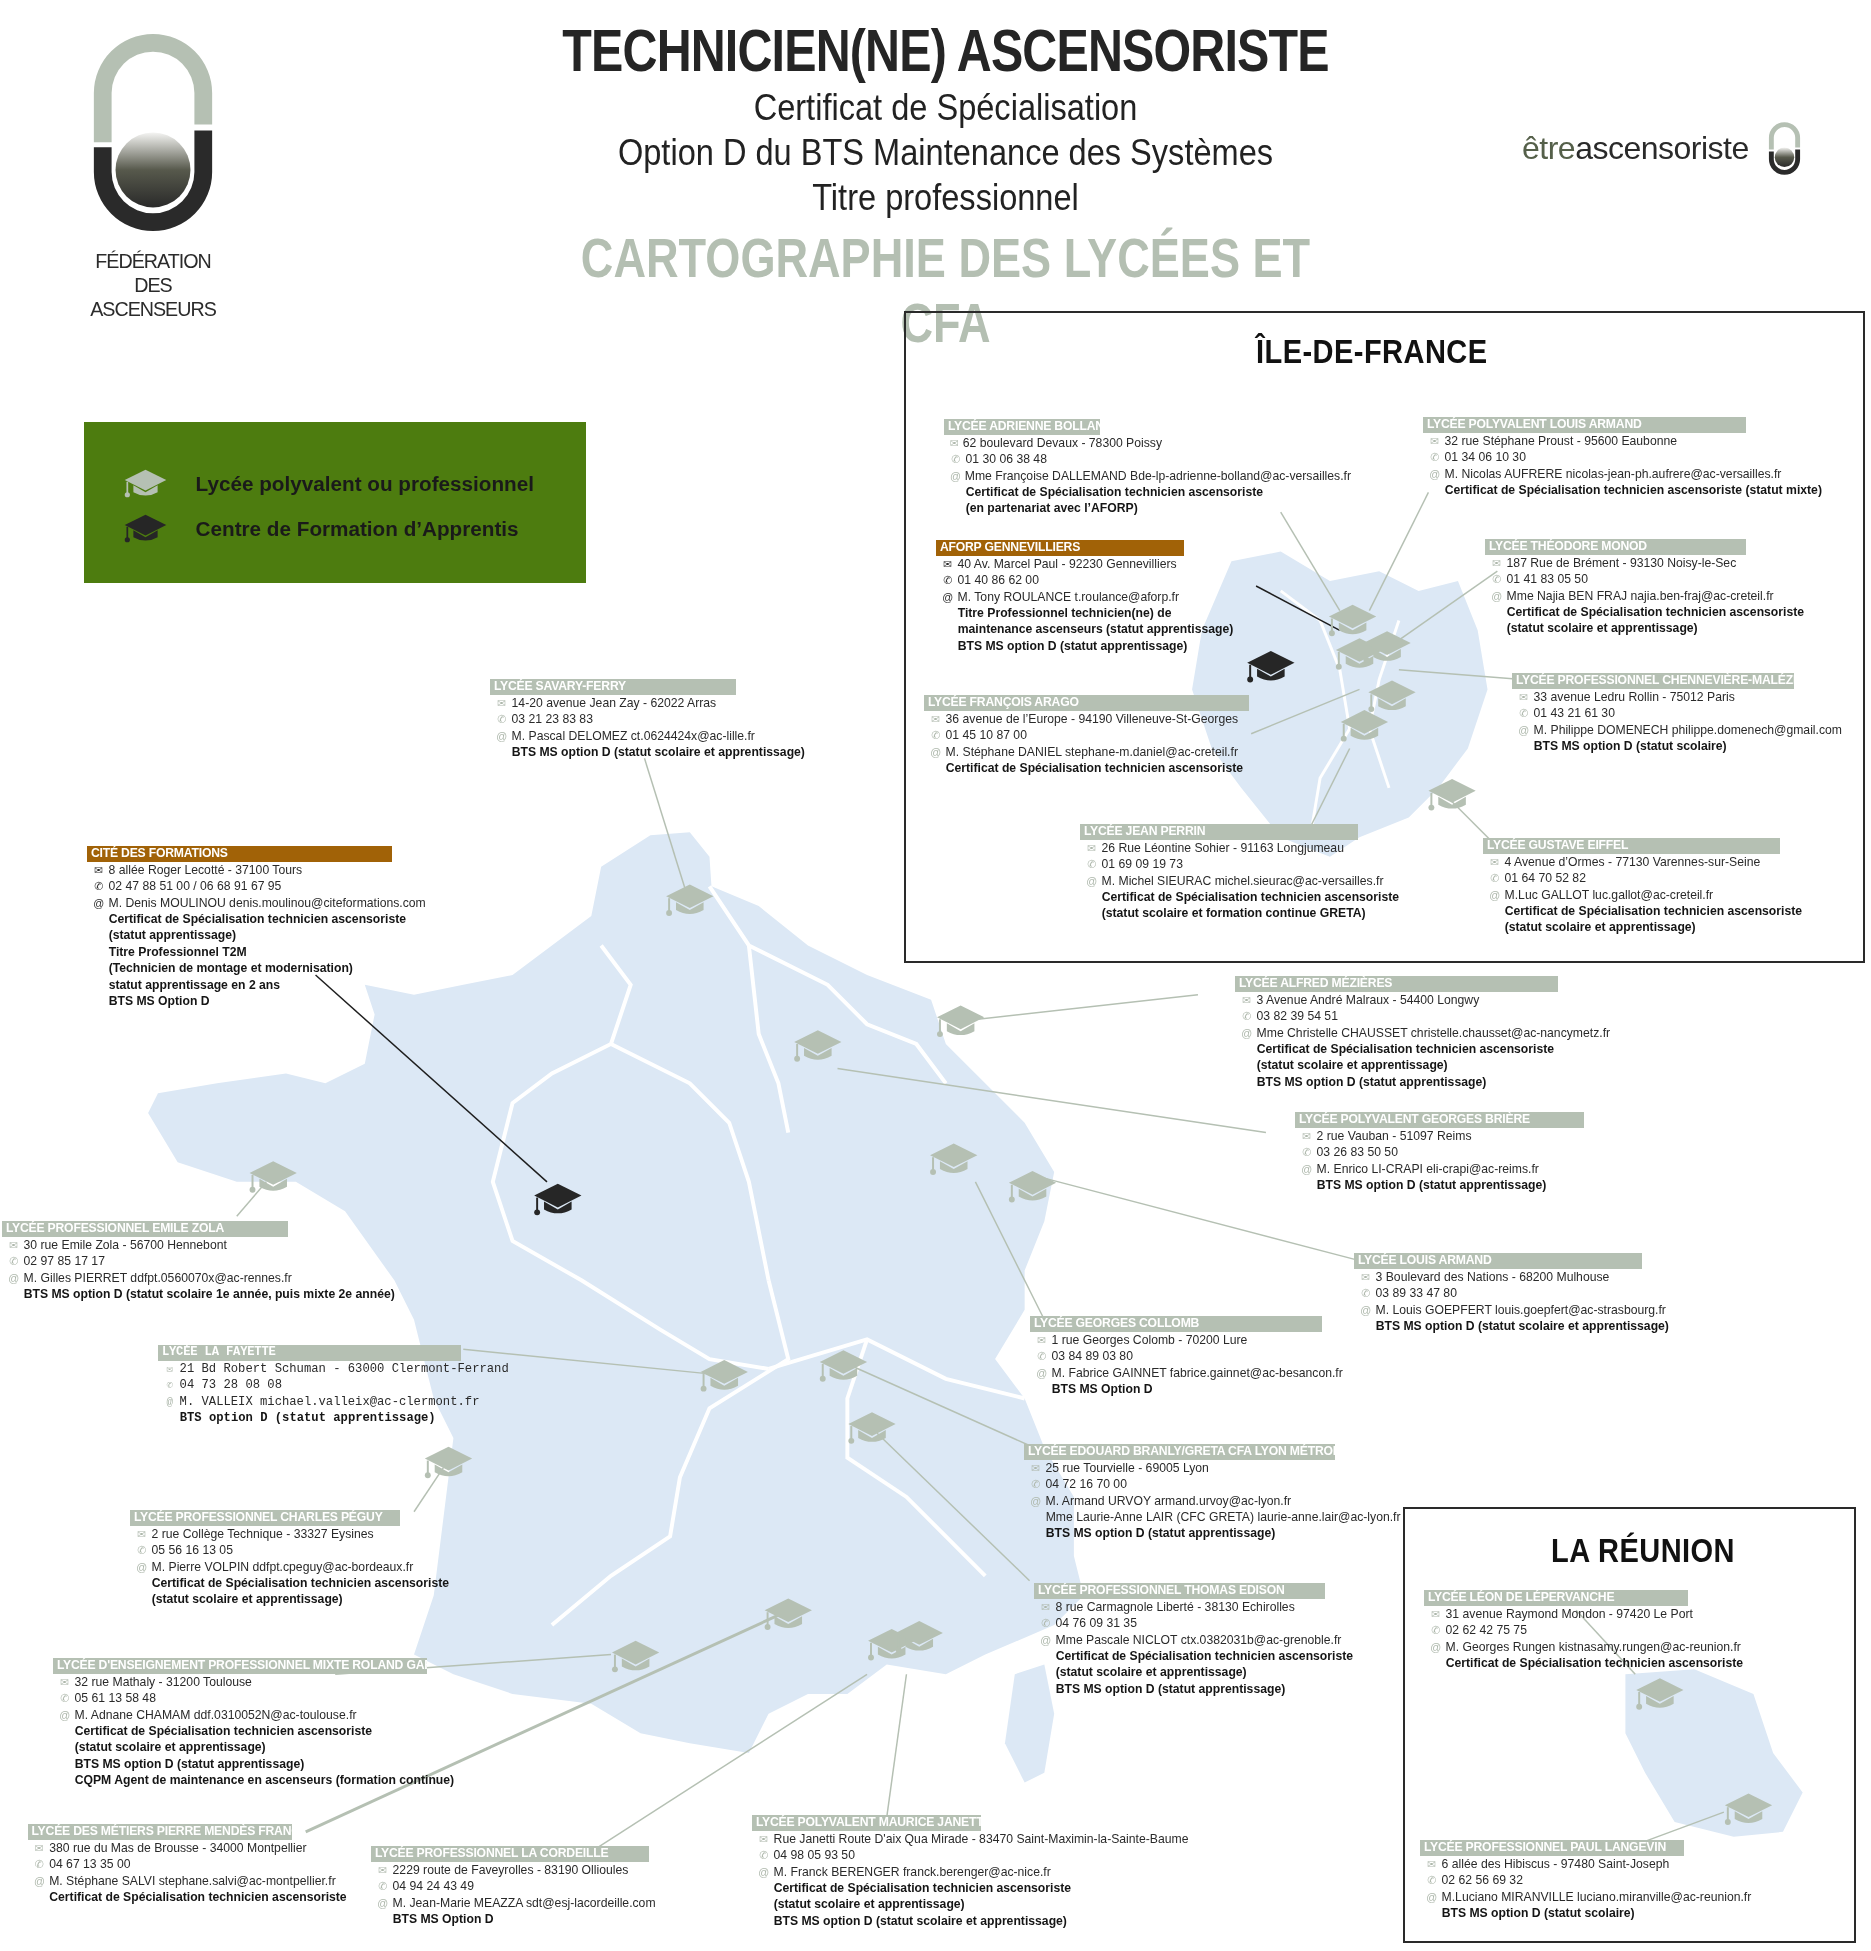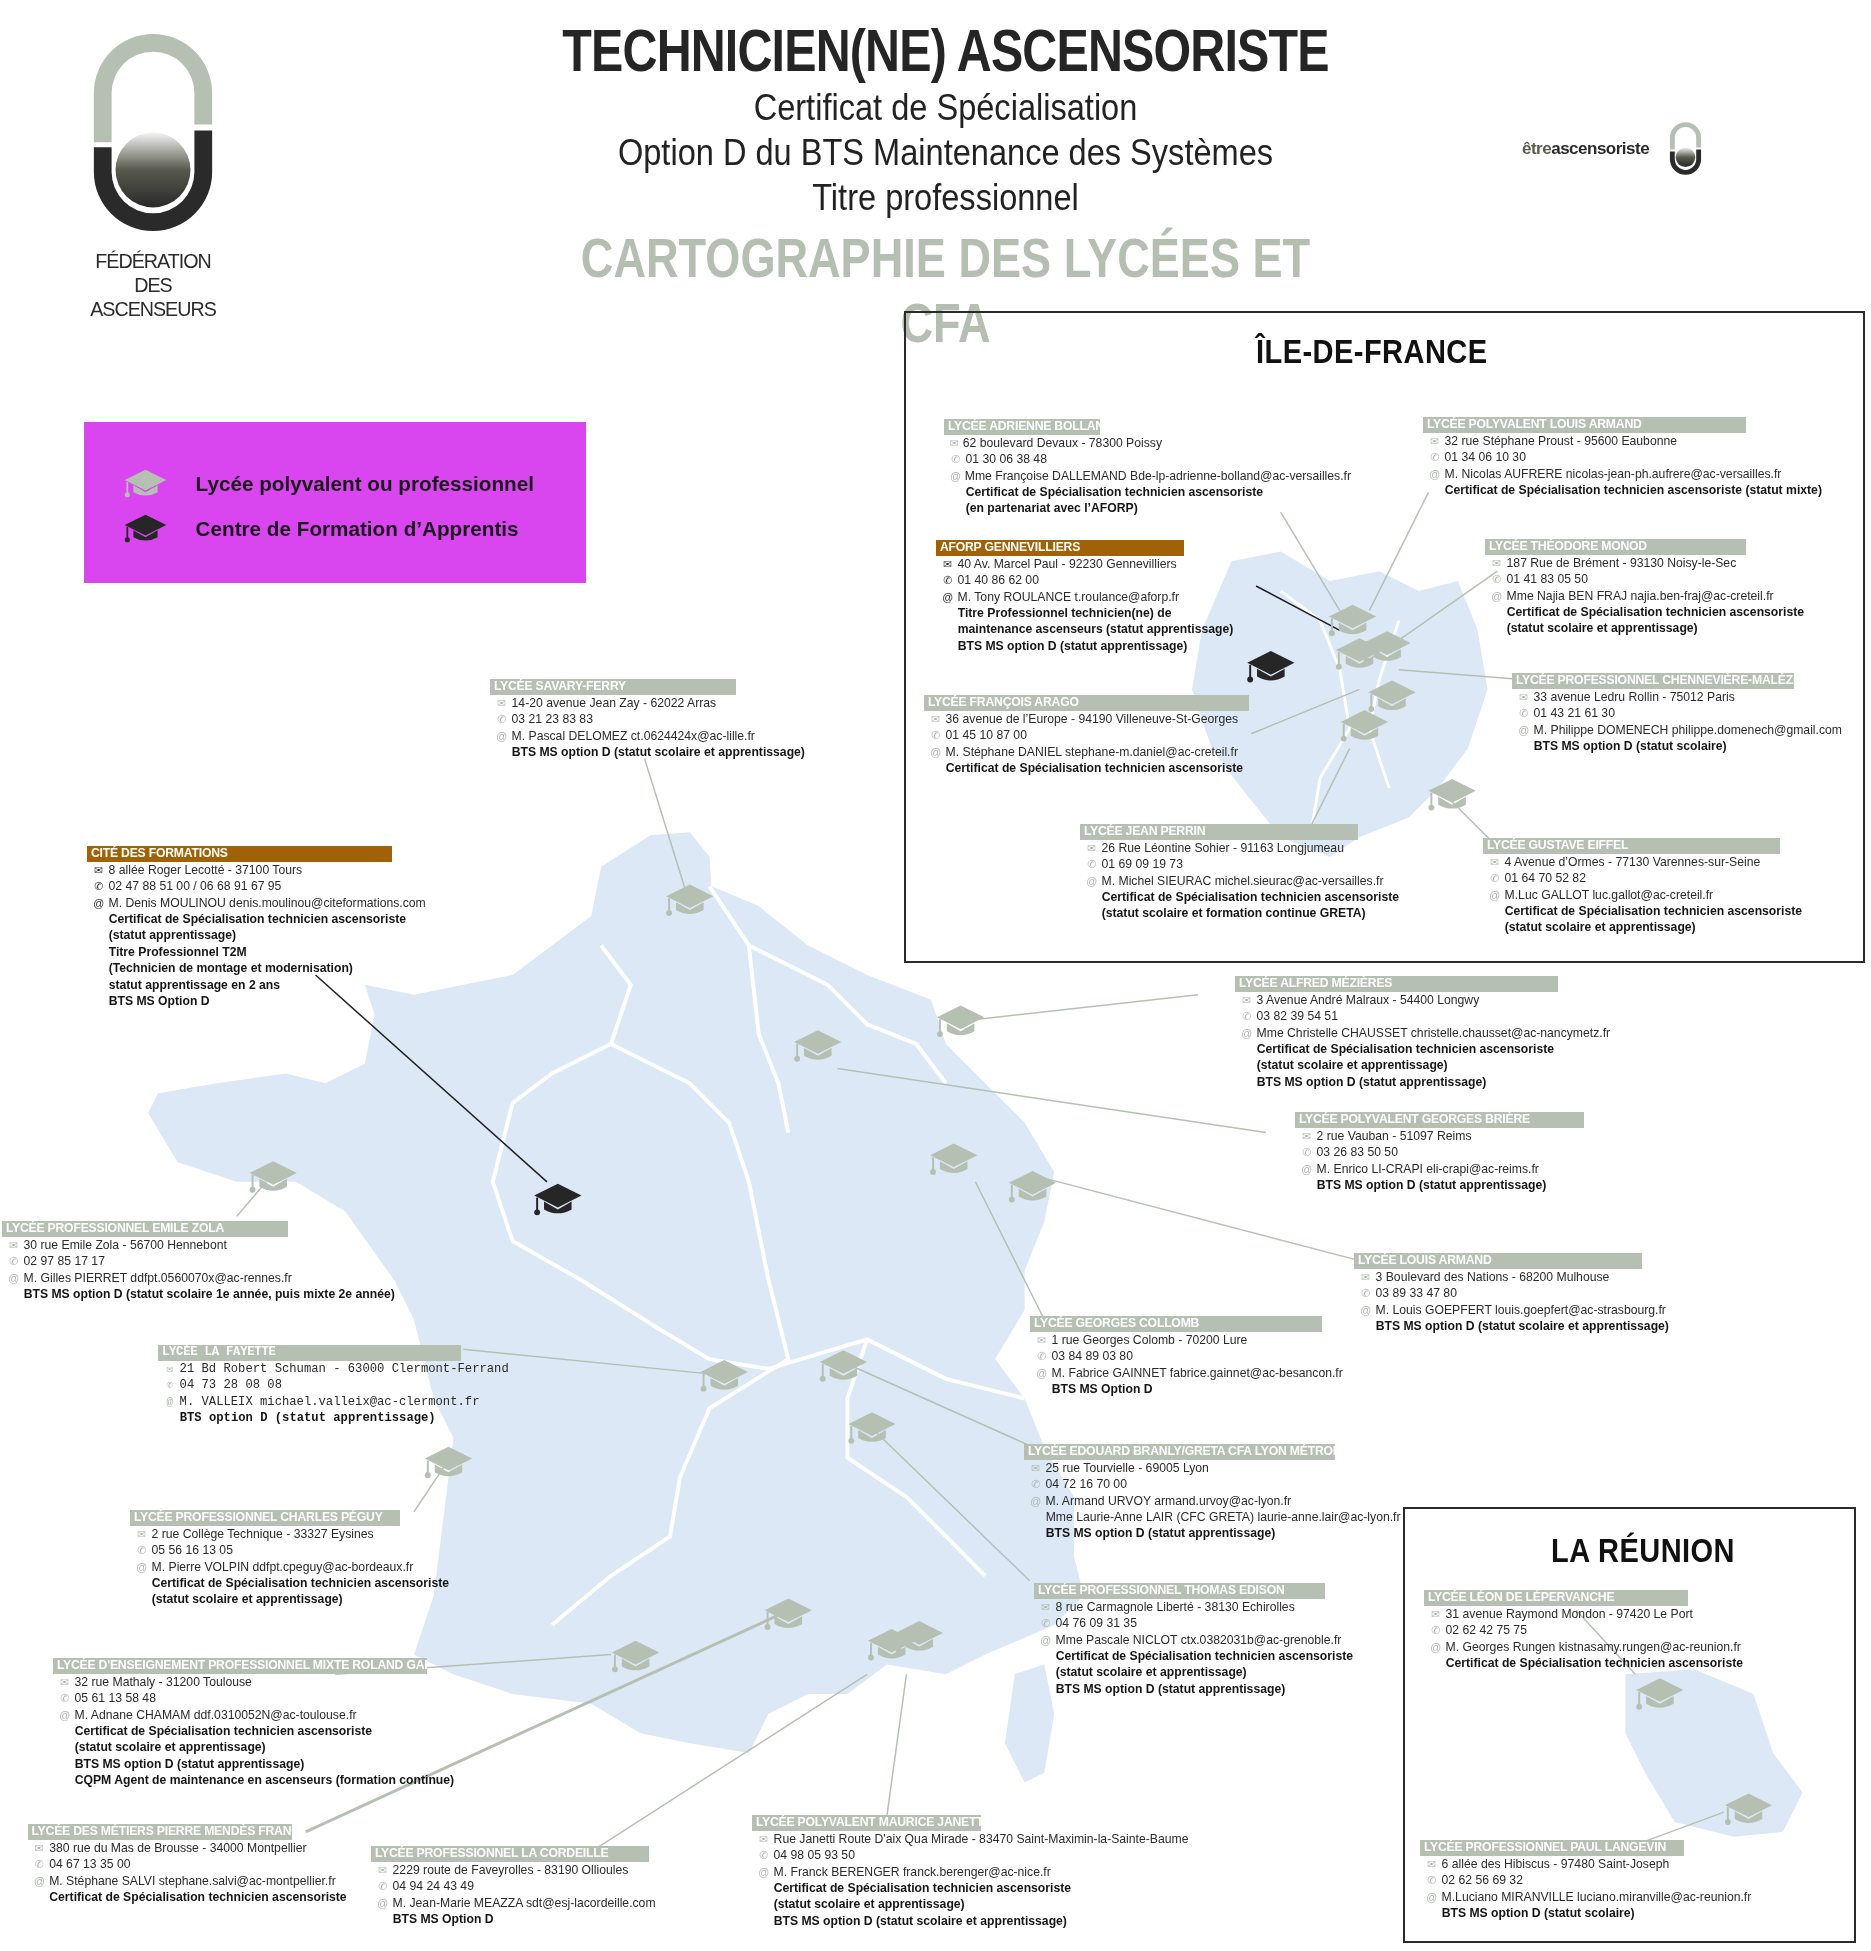--- a/index.html
+++ b/index.html
@@ -10,26 +10,26 @@
   .logo-fed { position: absolute; left: 79px; top: 23.6px; width: 148px; }
   .logo-fed svg { display: block; margin: 0 auto; }
   .logo-fed .fed-text { margin-top: 9.9px; text-align: center; font-family: "Liberation Sans Narrow", "Liberation Sans", sans-serif; font-size: 19.7px; line-height: 23.6px; letter-spacing: -1px; color: #2b2b2b; font-weight: 300; }
 
   .header { position: absolute; left: 453px; top: 17.7px; width: 985px; text-align: center; }
   .header .main-title { font-family: "Liberation Sans", sans-serif; font-weight: 700; font-size: 59px; letter-spacing: -1px; color: #252525; transform: scaleX(0.82); line-height: 67px; }
   .header .sub { font-size: 37px; line-height: 45px; color: #222; transform: scaleX(0.88); font-weight: 300; }
   .header .carto { font-weight: 700; font-size: 55px; line-height: 65px; color: #b4bfb2; transform: scaleX(0.82); margin-top: 5.9px; }
 
   .brand { position: absolute; left: 1522px; top: 120px; display: flex; align-items: center; gap: 17.7px; }
-  .brand .word { font-size: 17px; font-weight: 700; letter-spacing: -0.5px; }
+  .brand .word { font-size: 32px; font-weight: 400; letter-spacing: -0.5px; }
   .brand .word .etre { color: #55604a; }
   .brand .word .asc { color: #2a2a2a; }
 
   
-  .legend { position: absolute; left: 84px; top: 422px; width: 502px; height: 161px; background: #d946ef; padding: 39px 0 0 39px; }
+  .legend { position: absolute; left: 84px; top: 422px; width: 502px; height: 161px; background: #4d7c0f; padding: 39px 0 0 39px; }
   .legend-row { display: flex; align-items: center; gap: 27.6px; height: 45px; }
   .legend-row span.lbl { font-size: 20.7px; font-weight: 600; color: #1a1a1a; }
 
   
   .map-svg { position: absolute; left: 0; top: 0; width: 1872px; height: 1951px; }
 
   
   .box { position: absolute; border: 2px solid #2a2a2a; background: transparent; }
   .box-title { position: absolute; font-weight: 700; font-size: 33px; color: #111; letter-spacing: 0.5px; transform: scaleX(0.88); transform-origin: left top; }
 

